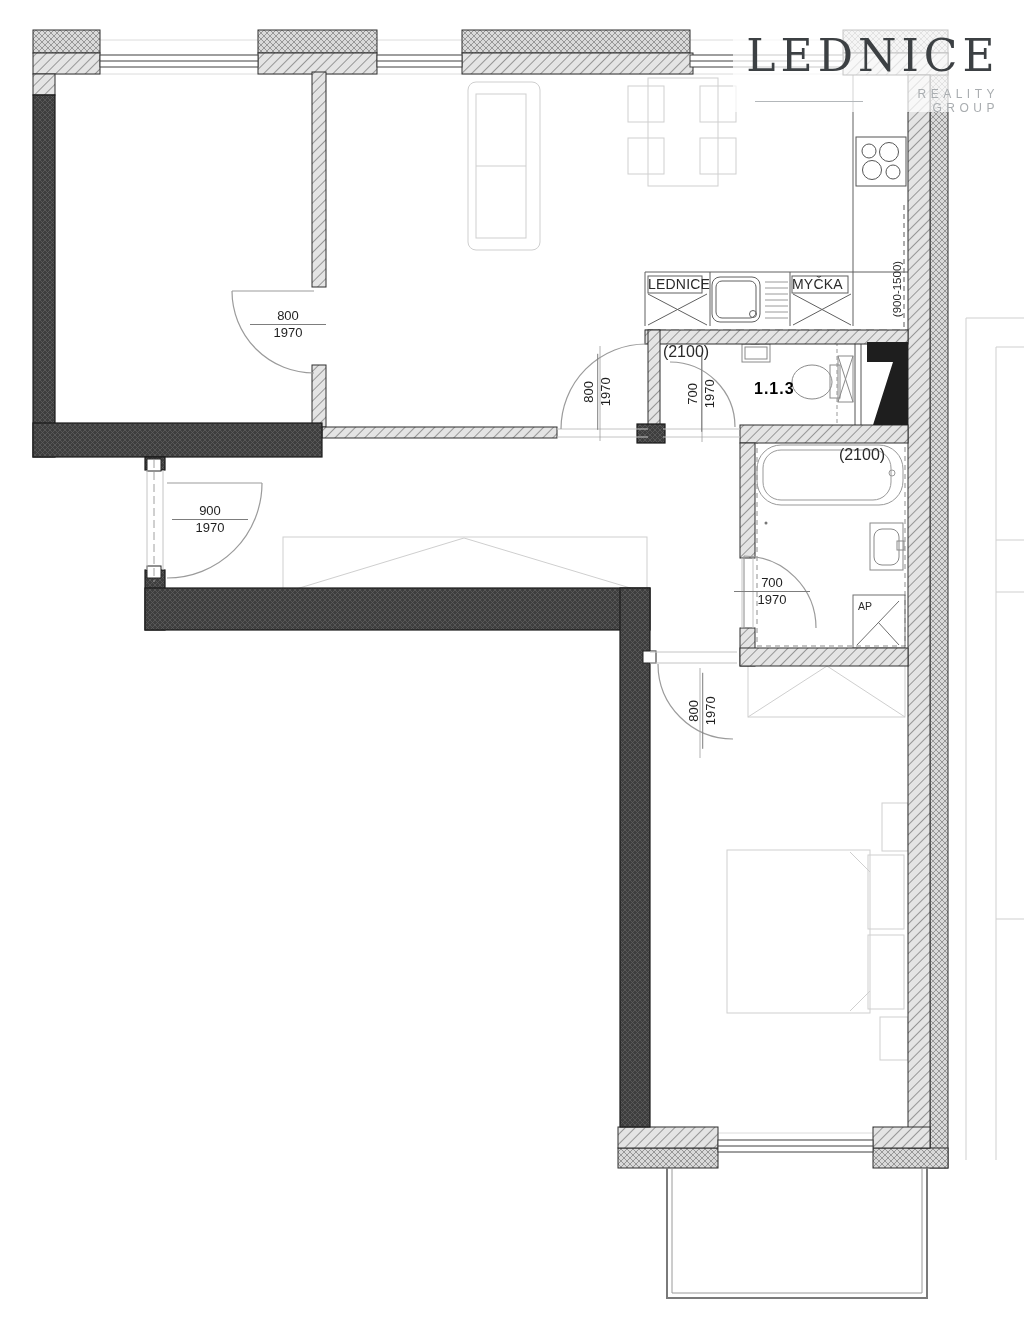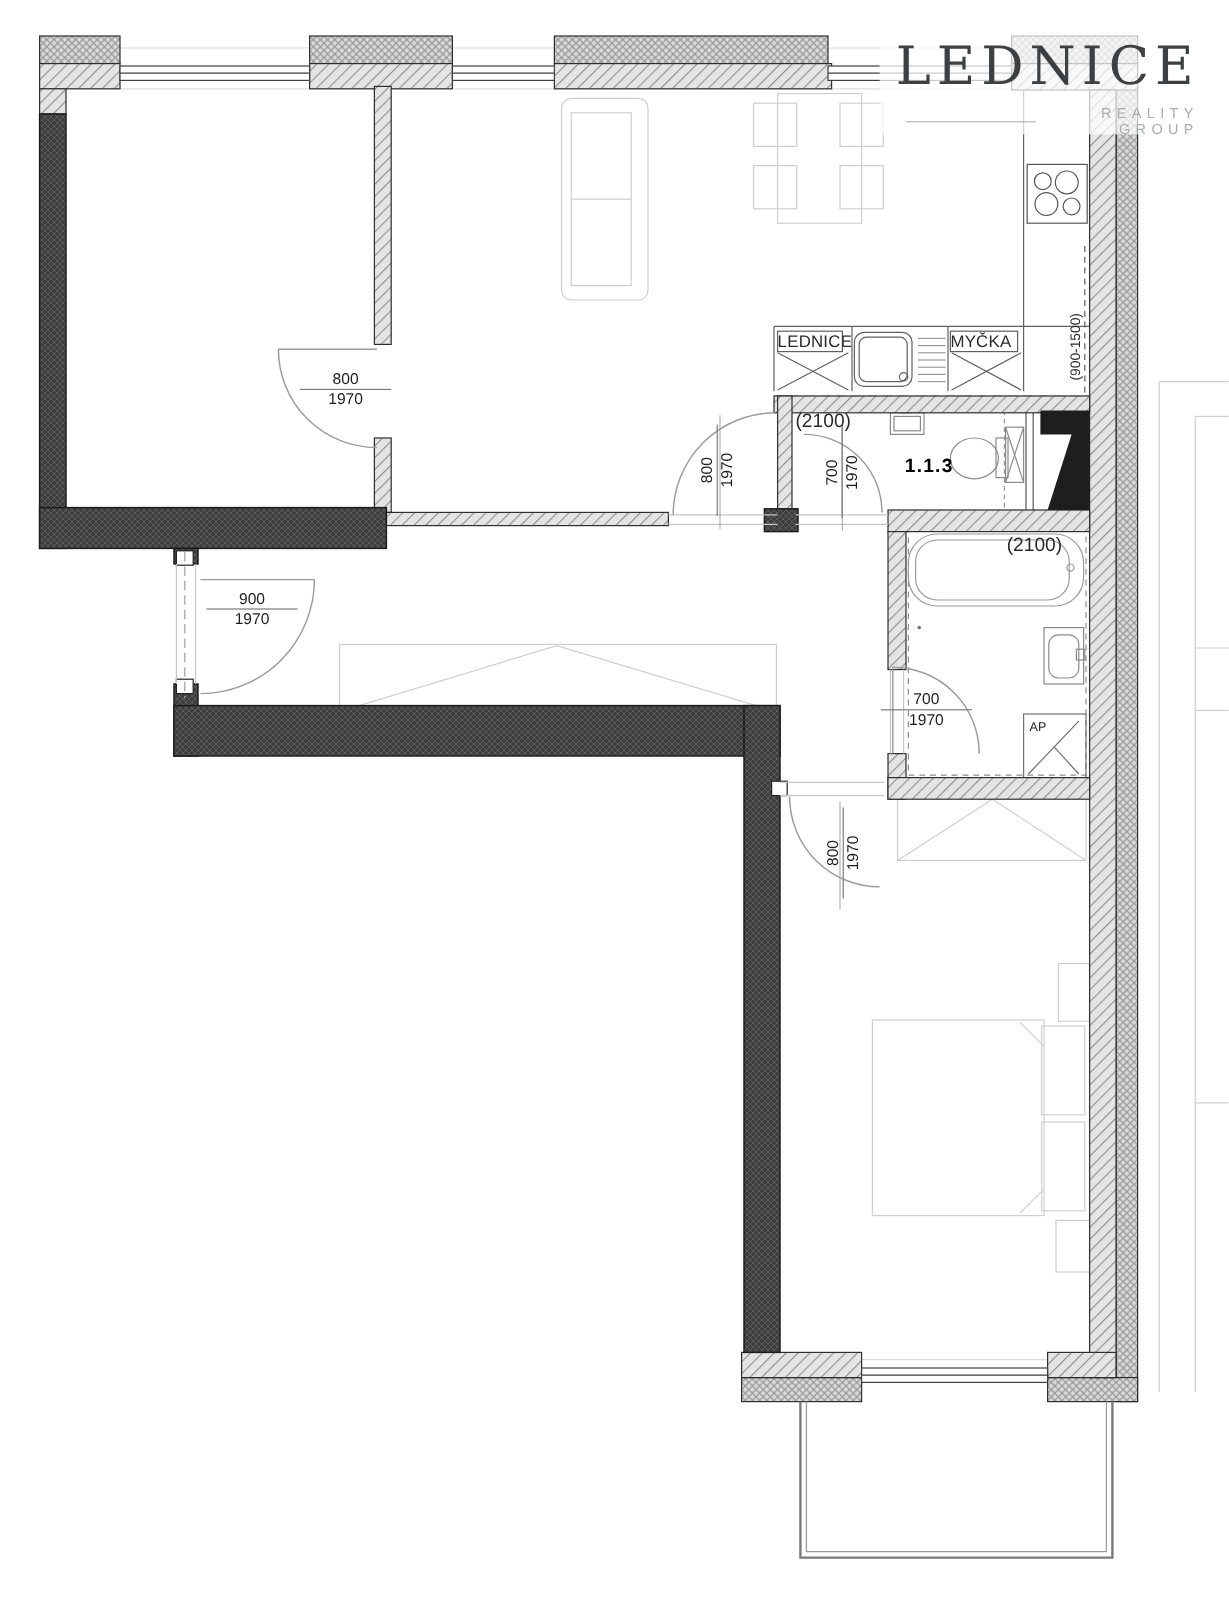--- a/index.html
+++ b/index.html
@@ -284,21 +284,21 @@
   <g fill="none">
     <path d="M667 1168 L667 1298 L927 1298 L927 1168" stroke="#7a7a7a" stroke-width="2"></path>
     <path d="M672 1168 L672 1293 L922 1293 L922 1168" stroke="#9a9a9a" stroke-width="1"></path>
   </g>
 </svg>
 
   <div class="dim" style="left:250px;top:309px;">
     <span class="t">800</span>
     <span class="b">1970</span>
   </div>
-  <div class="dim" style="left:172px;top:492px;">
+  <div class="dim" style="left:172px;top:504px;">
     <span class="t">900</span>
     <span class="b">1970</span>
   </div>
   <div class="dim rot" style="left:560px;top:376px;">
     <span class="t">800</span>
     <span class="b">1970</span>
   </div>
   <div class="dim rot" style="left:664px;top:378px;">
     <span class="t">700</span>
     <span class="b">1970</span>

